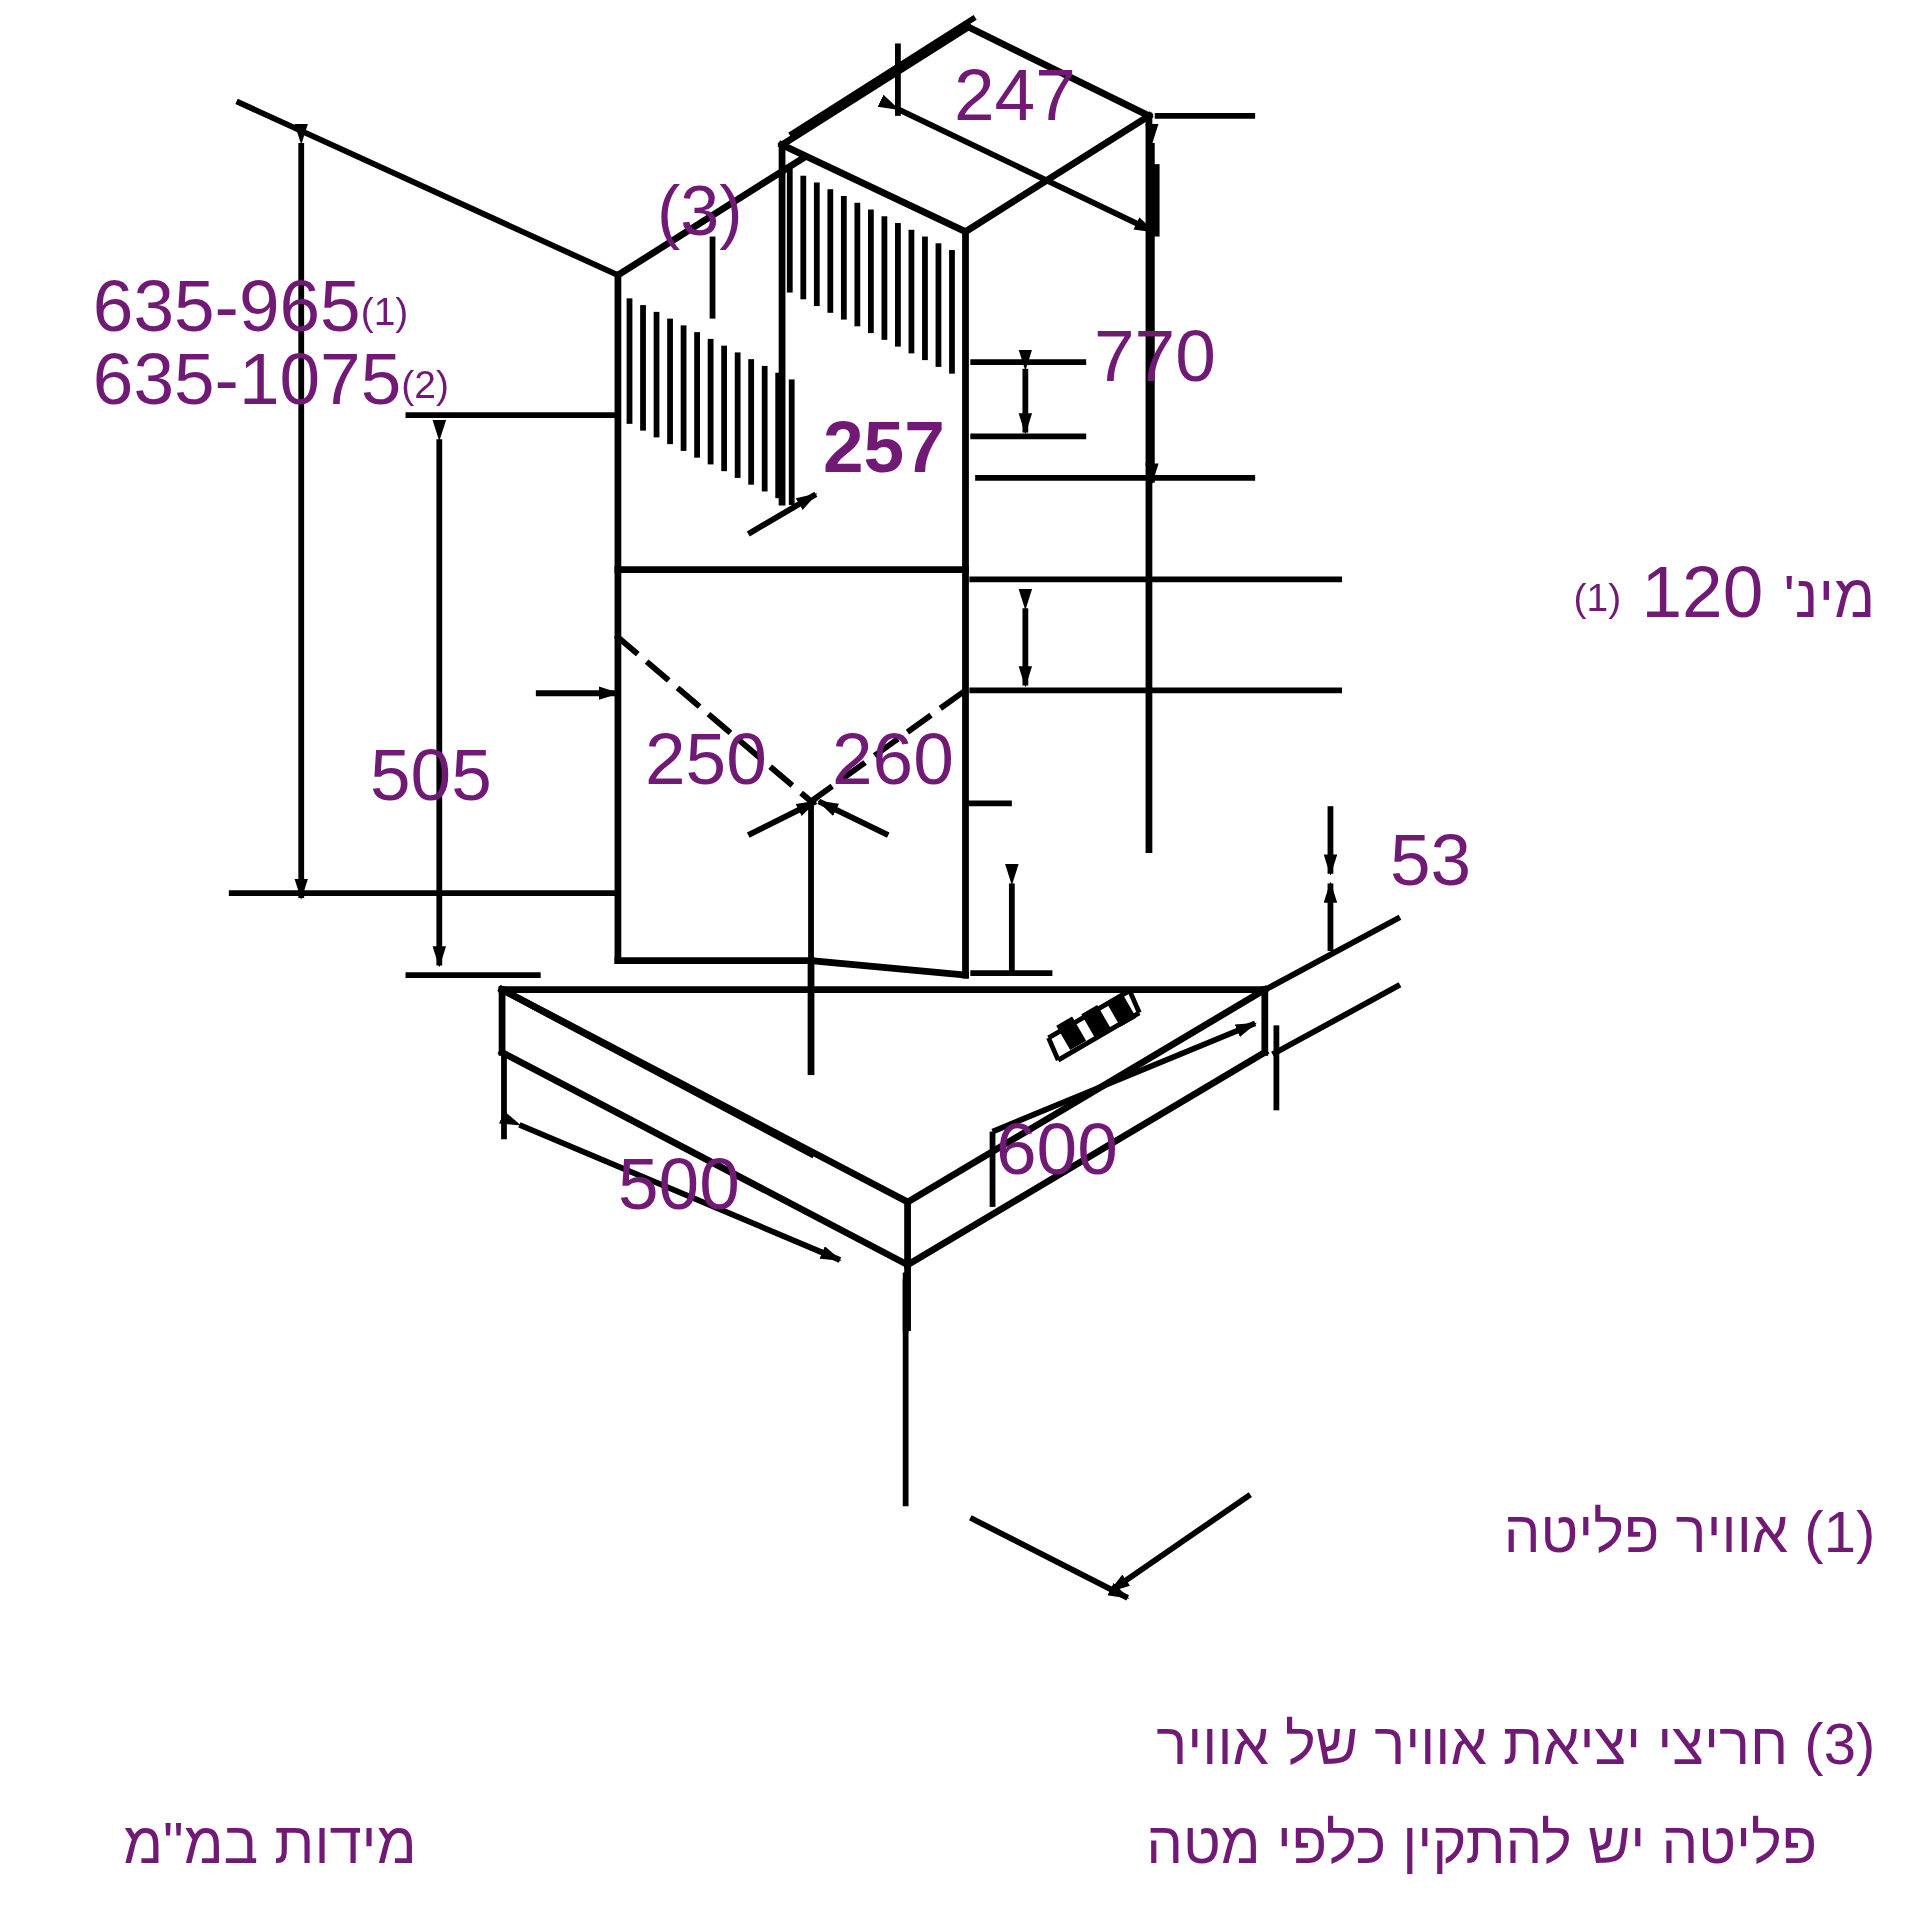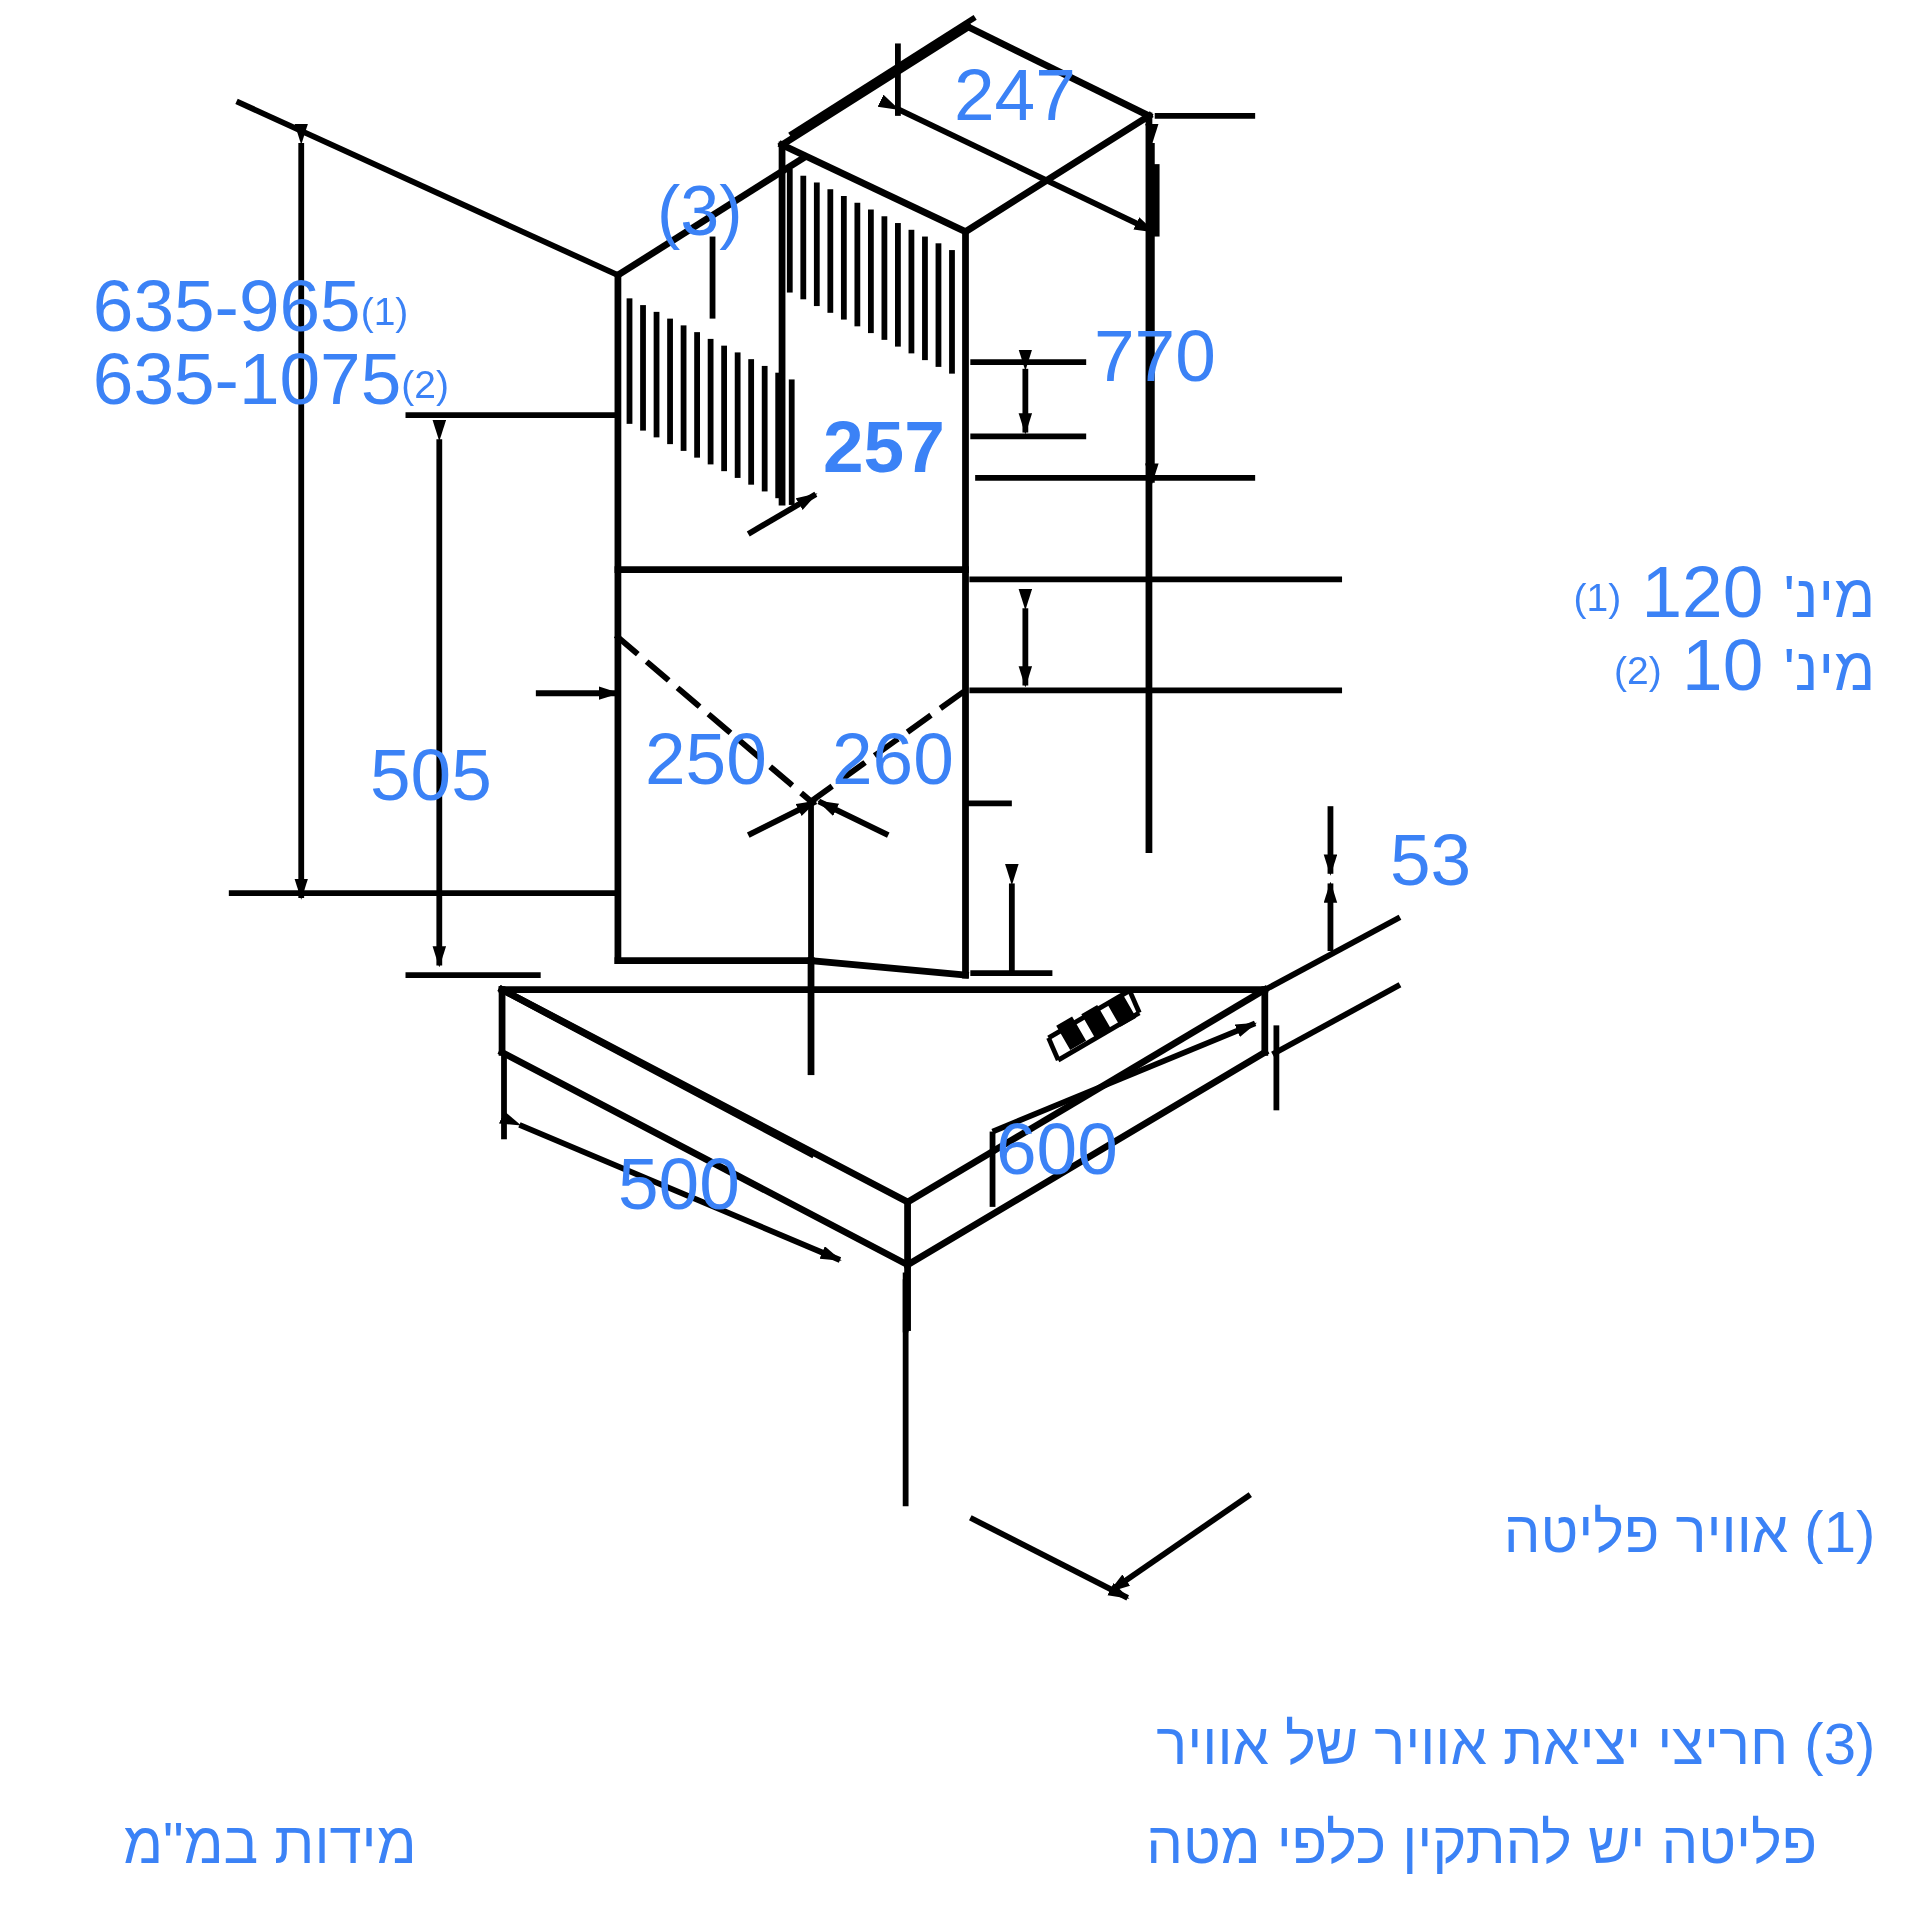--- a/index.html
+++ b/index.html
@@ -1,19 +1,19 @@
 <!DOCTYPE html>
 <html><head>
 <meta charset="utf-8">
 <style>
   html,body{margin:0;padding:0;background:#ffffff;}
   body{width:1931px;height:1931px;overflow:hidden;font-family:"Liberation Sans","DejaVu Sans",sans-serif;}
   #stage{position:relative;width:1931px;height:1931px;background:#fff;}
   #stage svg{position:absolute;left:0;top:0;}
-  .lbl{position:absolute;color:#3b82f6;white-space:pre;line-height:1.0;}
+  .lbl{position:absolute;color:#701a75;white-space:pre;line-height:1.0;}
   .sup{font-size:39px;vertical-align:super;}
   .heb-l{font-size:60px;direction:rtl;}
   .legend{font-size:58px;direction:rtl;}
   .big{font-size:70px;}
   .dim-big{font-size:73px;}
 </style>
 </head>
 <body>
 
 <div id="stage">
@@ -184,23 +184,20 @@
   <div class="lbl dim-big" style="left:832px;top:722px;">260</div>
 
   <div class="lbl dim-big" style="left:1390px;top:823px;">53</div>
 
   <div class="lbl dim-big" style="left:996px;top:1112px;">600</div>
   <div class="lbl dim-big" style="left:618px;top:1147px;">500</div>
 
   <div class="lbl" style="left:1101px;top:539px;width:792px;text-align:right;direction:rtl;">
     <span class="heb-l">מינ'</span><span class="dim-big">&nbsp;</span><span class="dim-big">120</span><span class="dim-big">&nbsp;</span><span class="sup">(1)</span>
   </div>
-  <div class="lbl" style="left:1101px;top:612px;width:792px;text-align:right;direction:rtl;">
-    <span class="heb-l">מינ'</span><span class="dim-big">&nbsp;</span><span class="dim-big">10</span><span class="dim-big">&nbsp;</span><span class="sup">(2)</span>
-  </div>
 
   <div class="lbl" style="left:966px;top:1487px;width:927px;text-align:right;direction:rtl;">
     <span class="legend">(1)</span><span class="legend">&nbsp;</span><span class="legend">אוויר פליטה</span>
   </div>
   <div class="lbl" style="left:676px;top:1699px;width:1217px;text-align:right;direction:rtl;">
     <span class="legend">(3)</span><span class="legend">&nbsp;</span><span class="legend">חריצי יציאת אוויר של אוויר</span>
   </div>
   <div class="lbl" style="left:676px;top:1798px;width:1159px;text-align:right;direction:rtl;">
     <span class="legend">פליטה יש להתקין כלפי מטה</span>
   </div>

